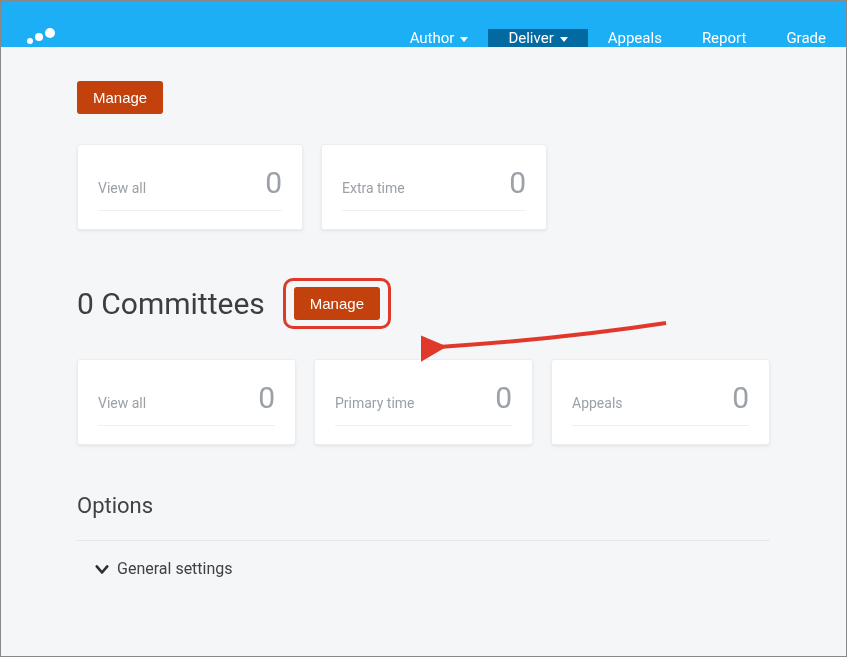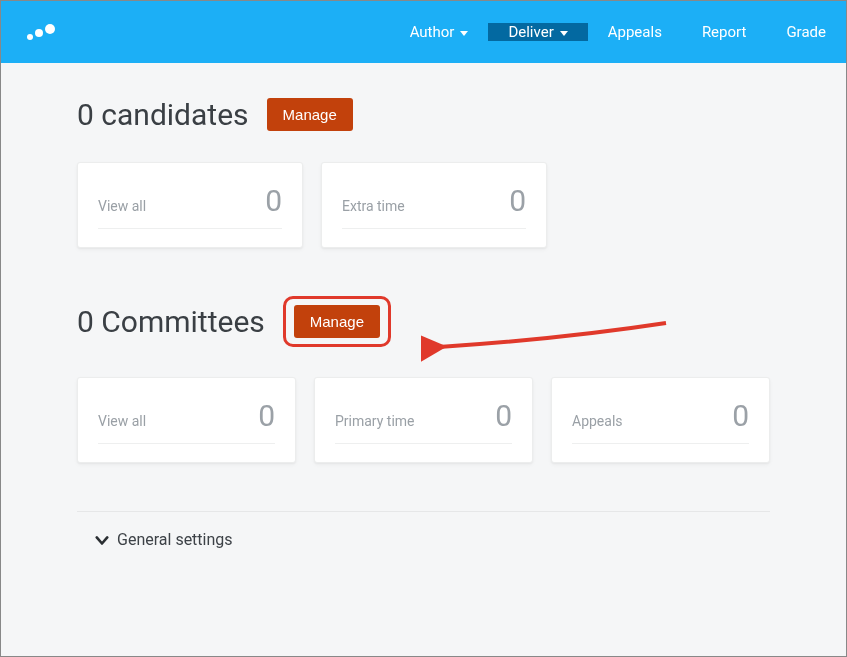--- a/index.html
+++ b/index.html
@@ -7,23 +7,23 @@
       font-family: -apple-system, BlinkMacSystemFont, "Segoe UI", Roboto, sans-serif;
       background: #f5f6f7;
       width: 847px;
       height: 657px;
       border: 1px solid #888;
       overflow: hidden;
       position: relative;
     }
     .navbar {
       background: #1caff6;
-      height: 62px;
-      display: flex;
-      align-items: center;
+      height: 46px;
+      display: flex;
+      align-items: flex-end;
       padding-left: 9px;
     }
     .logo {
       display: flex;
       align-items: center;
       padding: 0 20px 0 14px;
     }
     .logo svg { display: block; }
     .nav-spacer { flex: 1; }
     .nav-item {
@@ -161,21 +161,20 @@
     <span>Report</span>
   </div>
   <div class="nav-item">
     <span>Grade</span>
   </div>
 </div>
 
 <div class="page">
 
   <div class="section-heading">
-    <h1>0 candidates</h1>
     <button class="btn-manage">Manage</button>
   </div>
   <div class="cards-row">
     <div class="card">
       <div class="card-inner">
         <span class="card-label">View all</span>
         <span class="card-value">0</span>
       </div>
     </div>
     <div class="card">
@@ -206,20 +205,21 @@
       </div>
     </div>
     <div class="card">
       <div class="card-inner">
         <span class="card-label">Appeals</span>
         <span class="card-value">0</span>
       </div>
     </div>
   </div>
 
+  <h2 class="options-heading">Options</h2>
   <div class="accordion">
     <div class="accordion-row">
       <svg class="caret-down" viewBox="0 0 16 16">
         <path d="M2 5 L8 12 L14 5" fill="none" stroke="#2b2f33" stroke-width="3" stroke-linecap="round" stroke-linejoin="round"></path>
       </svg>
       <span class="accordion-label">General settings</span>
     </div>
   </div>
 
 </div>

